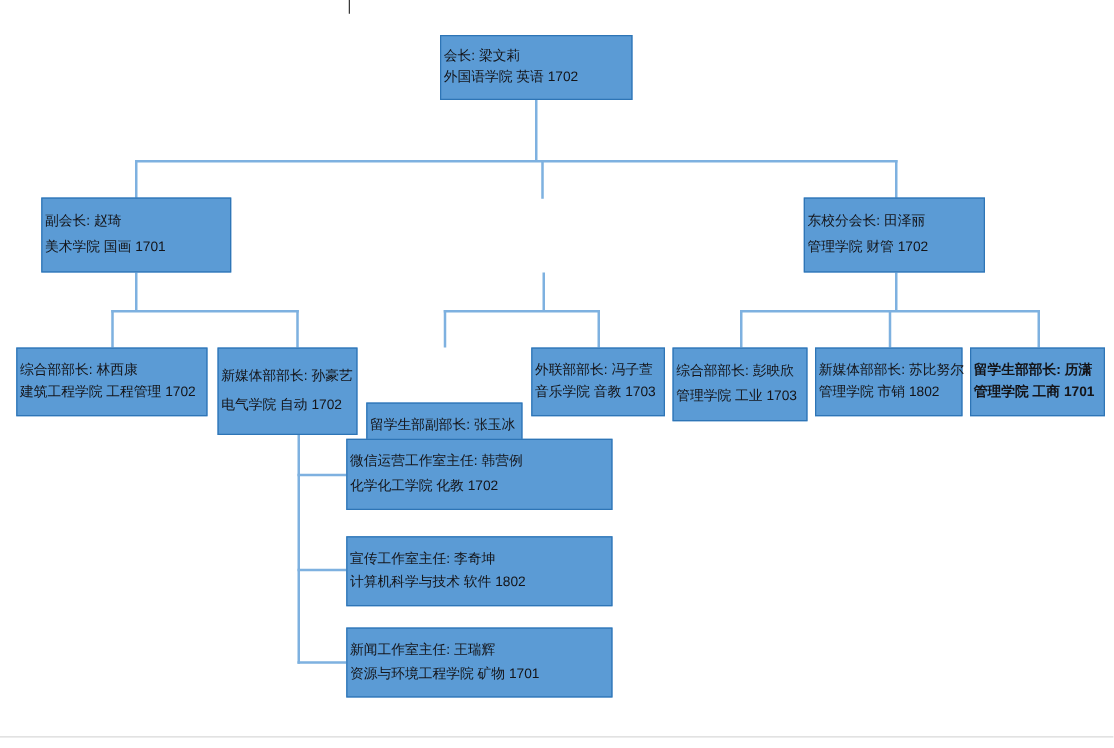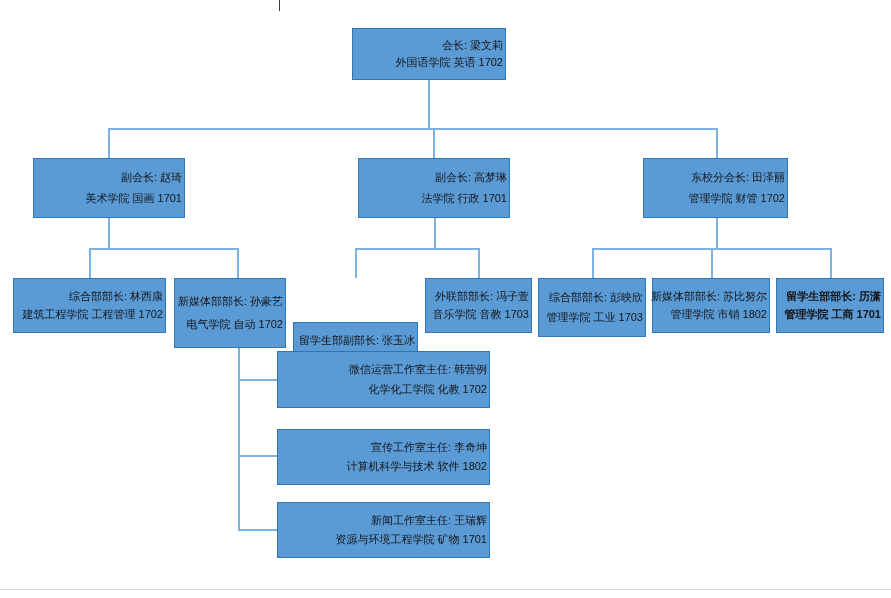--- a/index.html
+++ b/index.html
@@ -4,21 +4,21 @@
 <style>
   html,body{margin:0;padding:0;background:#fff;}
   #canvas{
     position:relative;width:891px;height:598px;background:#fff;overflow:hidden;
     font-family:"Liberation Sans","DejaVu Sans",sans-serif;
   }
   .node{
     position:absolute;box-sizing:border-box;
     background:var(--box-fill,#5B9BD5);
     border:1px solid var(--box-border,#2E75B6);
-    display:flex;flex-direction:column;align-items:flex-end;justify-content:space-evenly;
+    display:flex;flex-direction:column;align-items:flex-start;justify-content:space-evenly;
     padding:4px 2px;
   }
   .node .ln{
     color:var(--text,#141418);font-size:11px;line-height:1;white-space:nowrap;
   }
   .conn{position:absolute;background:var(--connector,#7EB1E0);}
   .conn.h{height:2px;}
   .conn.v{width:2px;}
   .cursor-mark{position:absolute;width:1px;background:#3a3a3a;}
   .page-edge{position:absolute;height:1px;background:#d9d9d9;}
@@ -59,24 +59,20 @@
 
   <div class="node" style="left:352px;top:28px;width:154px;height:52px;">
     <span class="ln">会长: 梁文莉</span>
     <span class="ln">外国语学院 英语 1702</span>
   </div>
 
   <div class="node" style="left:33px;top:158px;width:152px;height:60px;">
     <span class="ln">副会长: 赵琦</span>
     <span class="ln">美术学院 国画 1701</span>
   </div>
-  <div class="node" style="left:358px;top:158px;width:152px;height:60px;">
-    <span class="ln">副会长: 高梦琳</span>
-    <span class="ln">法学院 行政 1701</span>
-  </div>
   <div class="node" style="left:643px;top:158px;width:145px;height:60px;">
     <span class="ln">东校分会长: 田泽丽</span>
     <span class="ln">管理学院 财管 1702</span>
   </div>
 
   <div class="node" style="left:13px;top:278px;width:153px;height:55px;">
     <span class="ln">综合部部长: 林西康</span>
     <span class="ln">建筑工程学院 工程管理 1702</span>
   </div>
   <div class="node" style="left:174px;top:278px;width:112px;height:70px;">

